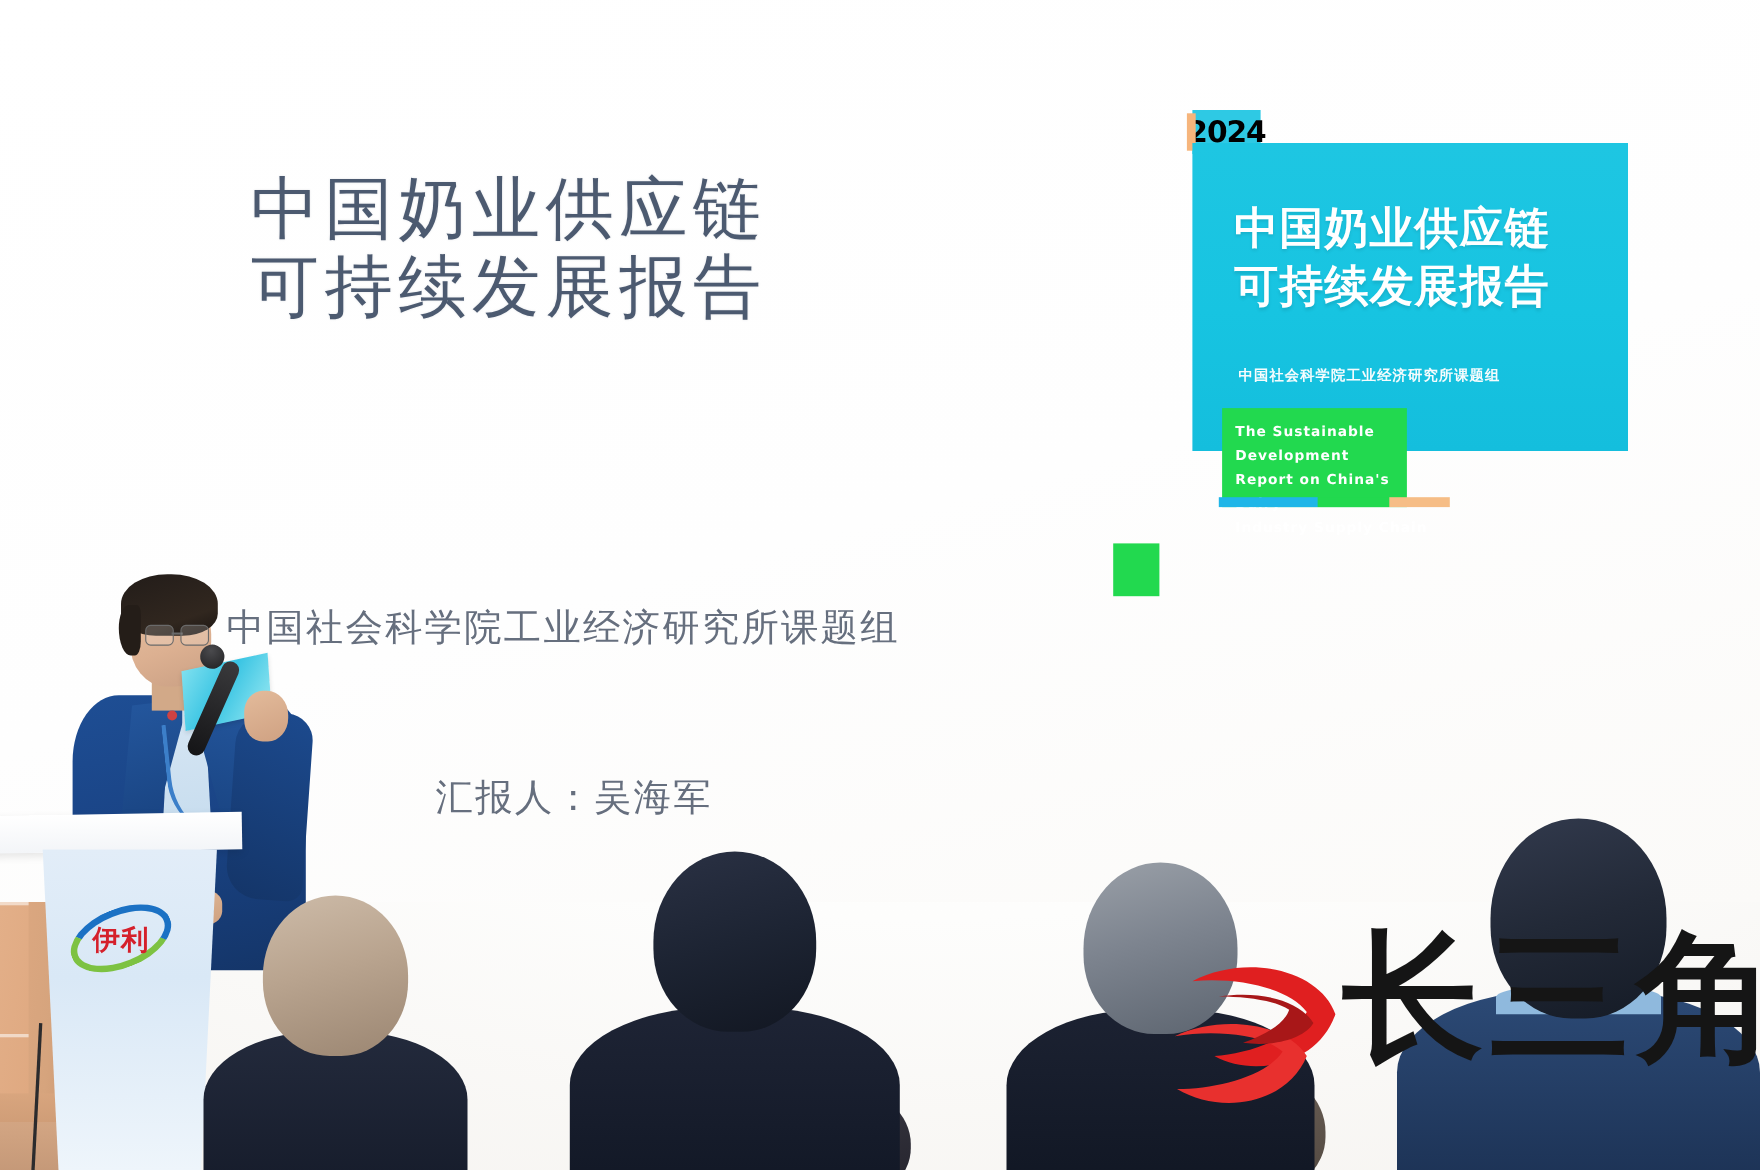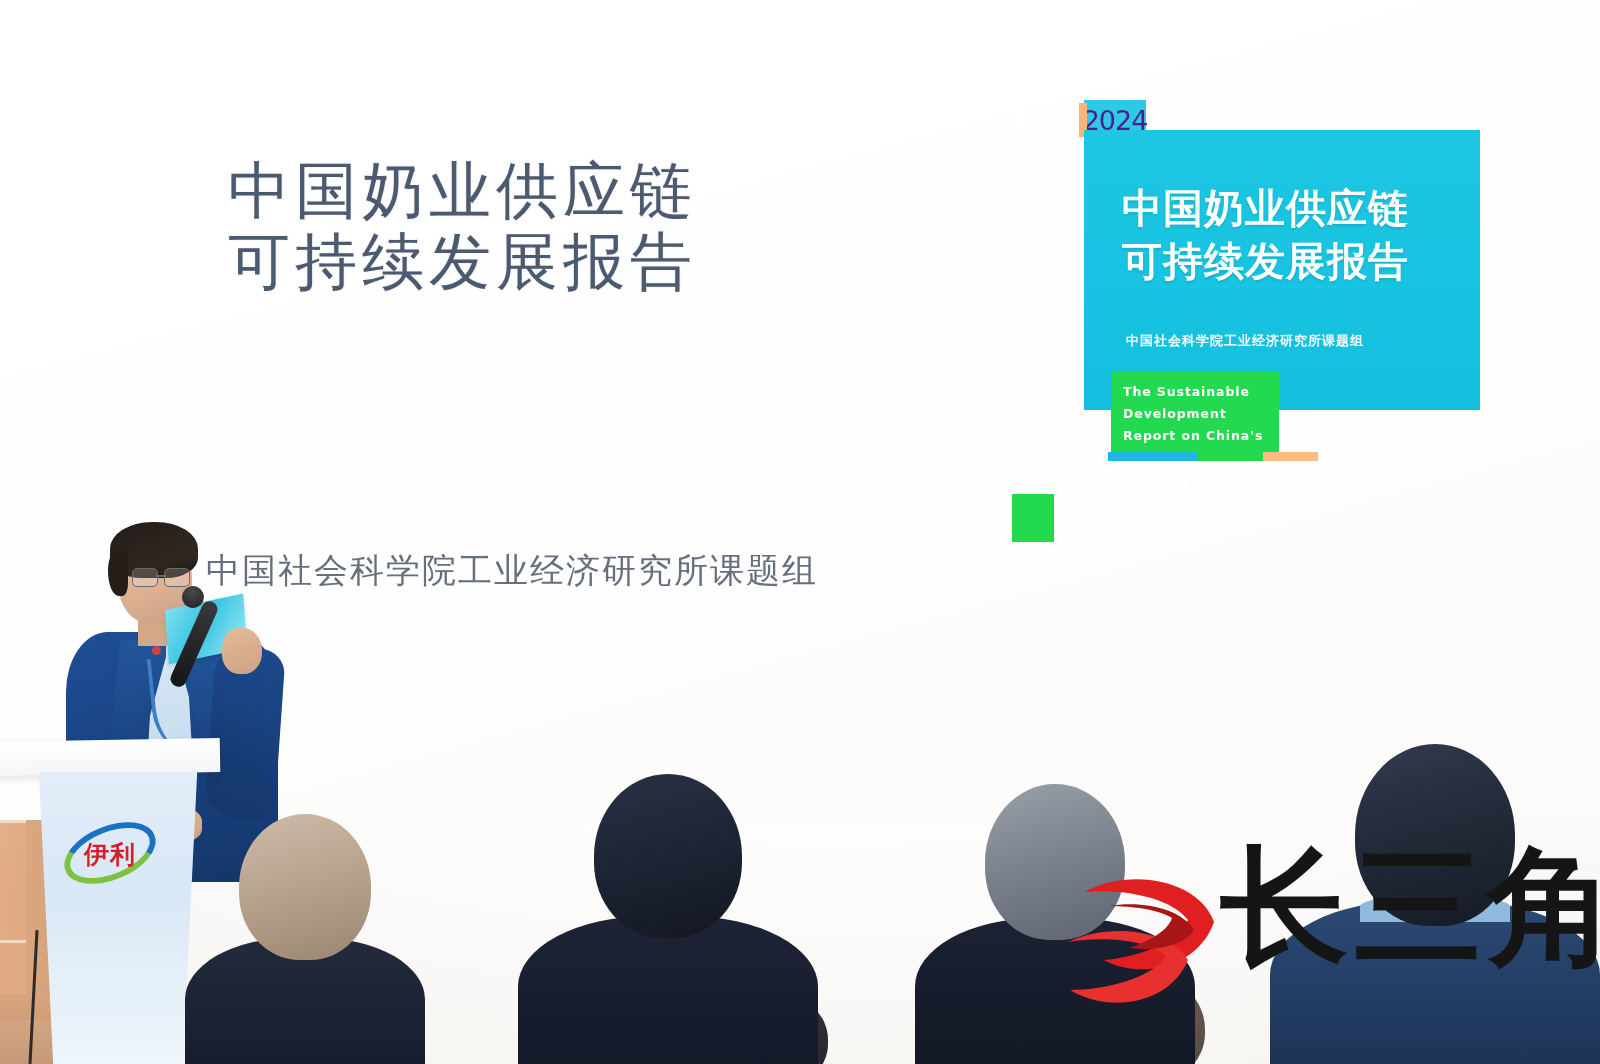--- a/index.html
+++ b/index.html
@@ -106,23 +106,23 @@
     display: flex; align-items: center; justify-content: center;
   }
   .cover-yeartab::before {
     content: "";
     position: absolute;
     left: -5px; top: 3px;
     width: 8px; height: 34px;
     background: #f6b57c;
   }
   .cover-year {
-    color: #4c1d95;
+    color: #000000;
     font-size: 27px;
-    font-weight: 400;
+    font-weight: 700;
     letter-spacing: -1px;
     font-family: "DejaVu Sans", sans-serif;
   }
   .cover-panel {
     position: absolute;
     left: 0px; top: 30px;
     width: 396px; height: 280px;
     background: linear-gradient(180deg, #1ec6e2 0%, #17c4e1 55%, #14bedd 100%);
   }
   .cover-cn-title {
@@ -439,20 +439,21 @@
   </div>
   <div class="wall-base"></div>
 
   <div class="screen"></div>
 
   <div class="slide-title">中国奶业供应链
 可持续发展报告</div>
 
   <div class="slide-subtitle">中国社会科学院工业经济研究所课题组</div>
 
+  <div class="slide-presenter">汇报人：吴海军</div>
 
   <div class="cover">
     <div class="cover-yeartab">
       <span class="cover-year">2024</span>
     </div>
     <div class="cover-panel">
       <div class="cover-cn-title">中国奶业供应链
 可持续发展报告</div>
       <div class="cover-cn-org">中国社会科学院工业经济研究所课题组</div>
     </div>

